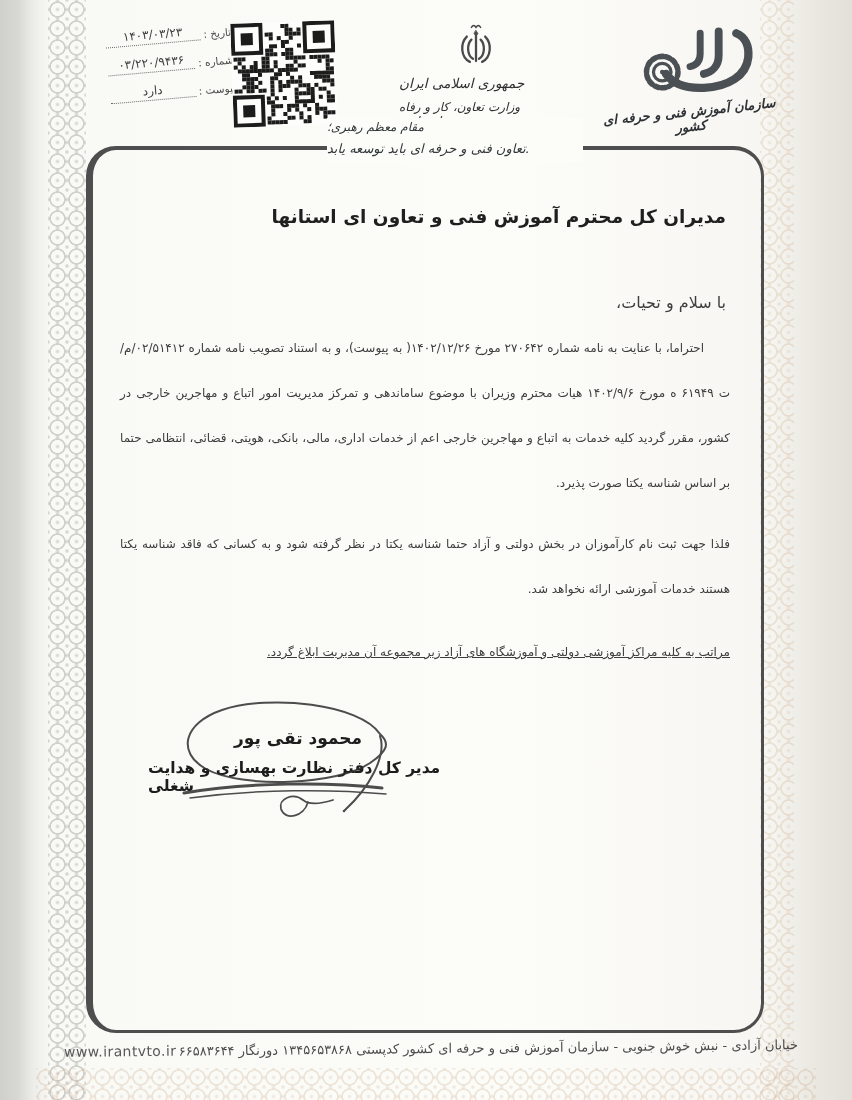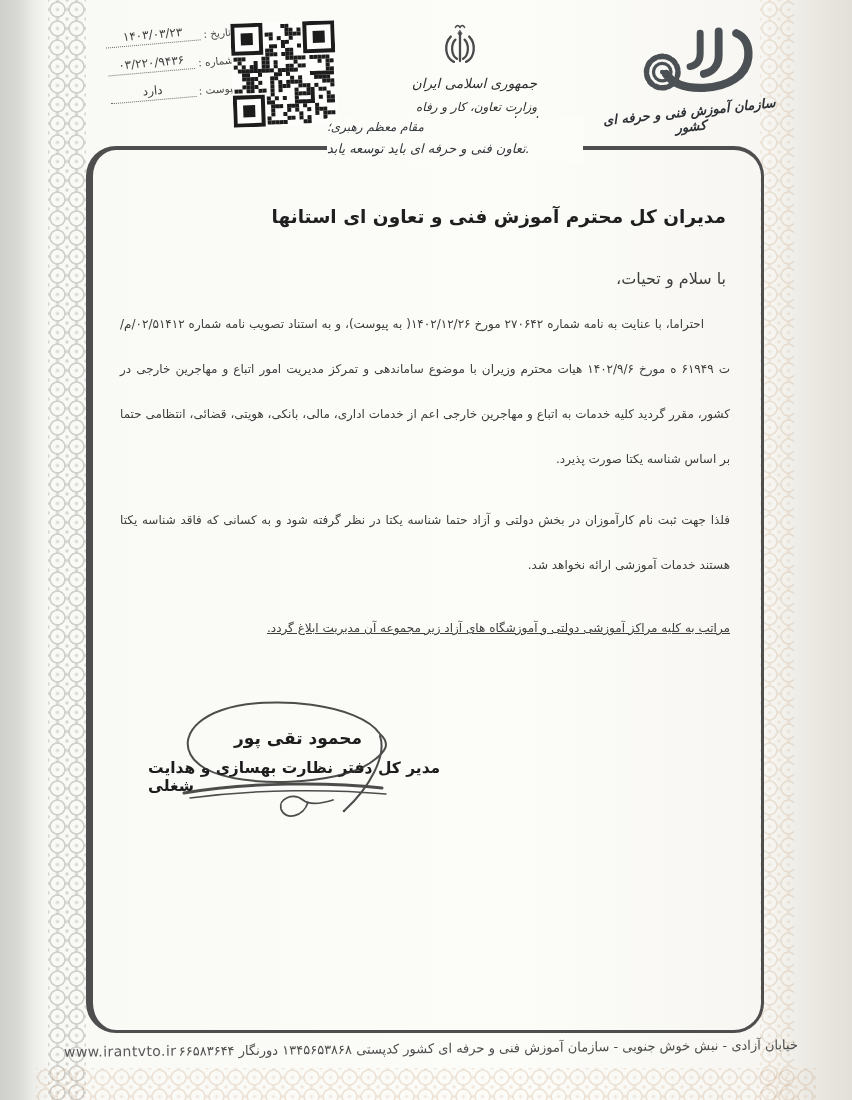--- a/index.html
+++ b/index.html
@@ -25,40 +25,40 @@
       radial-gradient(circle, rgba(196,156,118,0) 6.2px, rgba(196,156,118,.5) 6.8px, rgba(196,156,118,.5) 7.8px, rgba(196,156,118,0) 8.6px),
       radial-gradient(circle, rgba(196,156,118,.4) 1.2px, rgba(196,156,118,0) 2.2px);}
 
   
   .stamp{position:absolute;left:108px;top:26px;width:126px;transform:rotate(-5deg);direction:rtl;color:#4b4b4b;}
   .srow{display:flex;align-items:flex-end;margin-bottom:11px;}
   .slbl{font-size:10.5px;white-space:nowrap;margin-left:3px;}
   .sdots{flex:1;border-bottom:1.6px dotted #6a6a6a;text-align:center;font-size:12px;color:#3f3f3f;padding-bottom:1px;min-height:15px;}
   .qr{position:absolute;left:232px;top:22px;width:104px;height:104px;transform:rotate(-2deg);background:#fdfdfb;}
 
-  .emblem-block{position:absolute;left:383px;top:18px;width:154px;text-align:right;color:#2f2f2f;}
+  .emblem-block{position:absolute;left:399px;top:18px;width:154px;text-align:left;color:#2f2f2f;}
   .emblem-block svg{display:block;margin:0 auto;}
   .gov-line1{font-size:13.5px;font-style:italic;margin-top:3px;}
   .gov-line2{font-size:12px;font-style:italic;margin-top:9px;}
 
   .logo-block{position:absolute;left:602px;top:24px;width:176px;text-align:center;color:#34383c;}
   .logo-caption{font-size:13px;font-style:italic;font-weight:600;transform:rotate(-6deg);margin-top:2px;color:#2e3236;}
 
   .slogan{position:absolute;left:327px;top:118px;width:256px;text-align:left;z-index:5;
     background:#fcfcf9;color:#33383b;font-style:italic;padding:2px 0 6px 0;}
   .slogan .s1{font-size:12px;}
   .slogan .s2{font-size:13px;margin-top:7px;}
 
   
   .frame{position:absolute;left:86px;top:146px;width:668px;height:880px;z-index:1;
     border:3.5px solid #4e4e4e;border-left-width:7px;border-top-width:4.5px;border-radius:30px;}
 
   .content{position:absolute;left:98px;top:150px;width:652px;z-index:2;direction:rtl;color:#3d3d3d;}
   .recipient{margin:56px 24px 0 0;font-size:18.5px;font-weight:bold;color:#1f1f1f;letter-spacing:.2px;}
-  .salutation{margin:42px 24px 0 0;font-size:16px;}
+  .salutation{margin:66px 24px 0 0;font-size:16px;}
   .para{margin:10px 20px 0 22px;font-size:12px;line-height:45px;text-align:justify;}
   .para.first{text-indent:26px;margin-top:14px;}
   .para.p2{margin-top:16px;}
   .para.p3{margin-top:18px;text-decoration:underline;}
 
   
   .sig{position:absolute;left:148px;top:690px;width:300px;height:150px;z-index:3;}
   .sig .name{position:absolute;top:38px;width:100%;text-align:center;font-size:17px;font-weight:bold;color:#1d1d1d;}
   .sig .title{position:absolute;top:69px;width:100%;text-align:left;font-size:15.5px;font-weight:bold;color:#1d1d1d;letter-spacing:-.3px;}
   .sig svg{position:absolute;left:0;top:0;}

